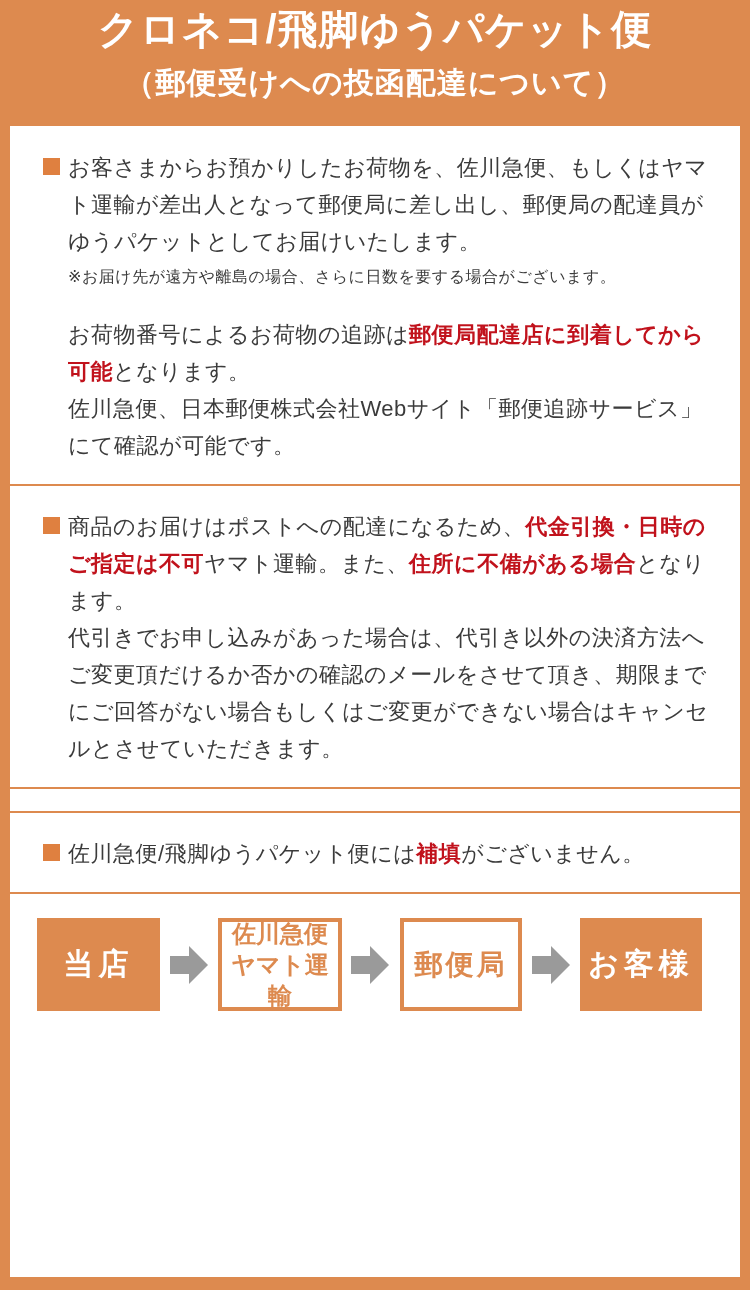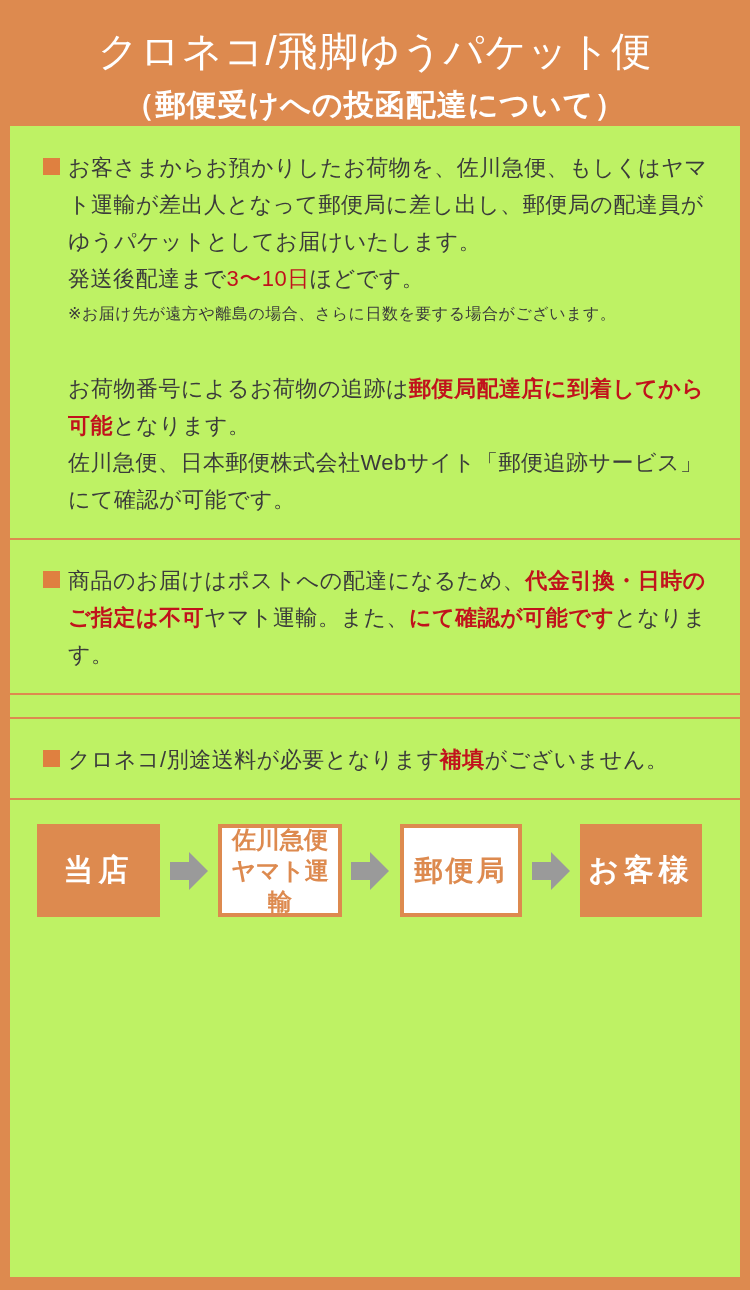--- a/index.html
+++ b/index.html
@@ -4,36 +4,36 @@
 <style>
   html,body { margin:0; padding:0; }
   body {
     width:750px; height:1290px;
     background:var(--orange, #dd8a4f);
     position:relative;
     font-family:"Liberation Sans","DejaVu Sans",sans-serif;
     overflow:hidden;
   }
   .header { height:126px; text-align:center; color:#fff; }
-  .title { padding-top:24px; font-size:40px; font-weight:normal; letter-spacing:1px; }
+  .title { padding-top:2px; font-size:40px; font-weight:bold; letter-spacing:1px; }
   .subtitle { font-size:30px; font-weight:bold; margin-top:6px; letter-spacing:1px; }
 
   .white-box {
     position:absolute; left:10px; top:126px;
-    width:730px; height:1151px; background:#bef264; overflow:hidden;
+    width:730px; height:1151px; background:#ffffff; overflow:hidden;
   }
   .content { padding:23px 26px 0 33px; }
 
   .section { position:relative; padding-left:25px; color:var(--text,#3b3b3b);
              font-size:22px; line-height:37px; letter-spacing:0.5px; }
   .bullet { position:absolute; left:0; top:9px; width:17px; height:17px;
             background:var(--bullet,#df8040); }
   .para { margin:0; }
   .para.note { font-size:16px; line-height:34px; }
-  .para.gap { margin-top:39px; }
+  .para.gap { margin-top:22px; }
   .run-red { color:var(--red,#c1121c); }
   .run-redbold { color:var(--red,#c1121c); font-weight:bold; }
 
   .divider { height:2px; background:var(--orange,#dd8a4f);
              margin:20px -26px 22px -33px; }
 
   .diagram { position:relative; height:232px; margin:24px -26px 0 -33px; }
   .fbox { position:absolute; top:0; height:93px; box-sizing:border-box;
           display:flex; align-items:center; justify-content:center;
           text-align:center; font-weight:bold; white-space:pre-line; }
@@ -59,35 +59,35 @@
     <div class="subtitle">（郵便受けへの投函配達について）</div>
   </div>
 
   <div class="white-box">
     <div class="content">
 
       <div id="sections">
           <div class="section">
             <span class="bullet"></span>
             <p class="para"><span>お客さまからお預かりしたお荷物を、佐川急便、もしくはヤマト運輸が差出人となって郵便局に差し出し、郵便局の配達員がゆうパケットとしてお届けいたします。</span></p>
-            <p class="para"><span>発送後配達まで</span><span class="run-red">3〜10日</span><span>ほどです。</span></p>
             <p class="para note"><span>※お届け先が遠方や離島の場合、さらに日数を要する場合がございます。</span></p>
             <p class="para gap"><span>お荷物番号によるお荷物の追跡は</span><span class="run-redbold">郵便局配達店に到着してから可能</span><span>となります。</span></p>
             <p class="para"><span>佐川急便、日本郵便株式会社Webサイト「郵便追跡サービス」にて確認が可能です。</span></p>
           </div>
           <div class="divider"></div>
           <div class="section">
             <span class="bullet"></span>
-            <p class="para"><span>商品のお届けはポストへの配達になるため、</span><span class="run-redbold">代金引換・日時のご指定は不可</span><span>ヤマト運輸。また、</span><span class="run-redbold">にて確認が可能です</span><span>となります。</span></p>
+            <p class="para"><span>商品のお届けはポストへの配達になるため、</span><span class="run-redbold">代金引換・日時のご指定は不可</span><span>ヤマト運輸。また、</span><span class="run-redbold">住所に不備がある場合</span><span>となります。</span></p>
+            <p class="para"><span>代引きでお申し込みがあった場合は、代引き以外の決済方法へご変更頂だけるか否かの確認のメールをさせて頂き、期限までにご回答がない場合もしくはご変更ができない場合はキャンセルとさせていただきます。</span></p>
           </div>
           <div class="divider"></div>
           <div class="divider"></div>
           <div class="section">
             <span class="bullet"></span>
-            <p class="para"><span>クロネコ/別途送料が必要となります</span><span class="run-redbold">補填</span><span>がございません。</span></p>
+            <p class="para"><span>佐川急便/飛脚ゆうパケット便には</span><span class="run-redbold">補填</span><span>がございません。</span></p>
           </div>
           <div class="divider"></div>
         </div>
 
       <div class="diagram">
         <div class="fbox fbox1 filled">当店</div>
         <svg class="arrow arrow1" width="38" height="42" viewBox="0 0 38 42">
             <polygon points="0,12 19,12 19,2 38,21 19,40 19,30 0,30" fill="currentColor"></polygon>
           </svg>
         <div class="fbox fbox2 outlined">佐川急便

